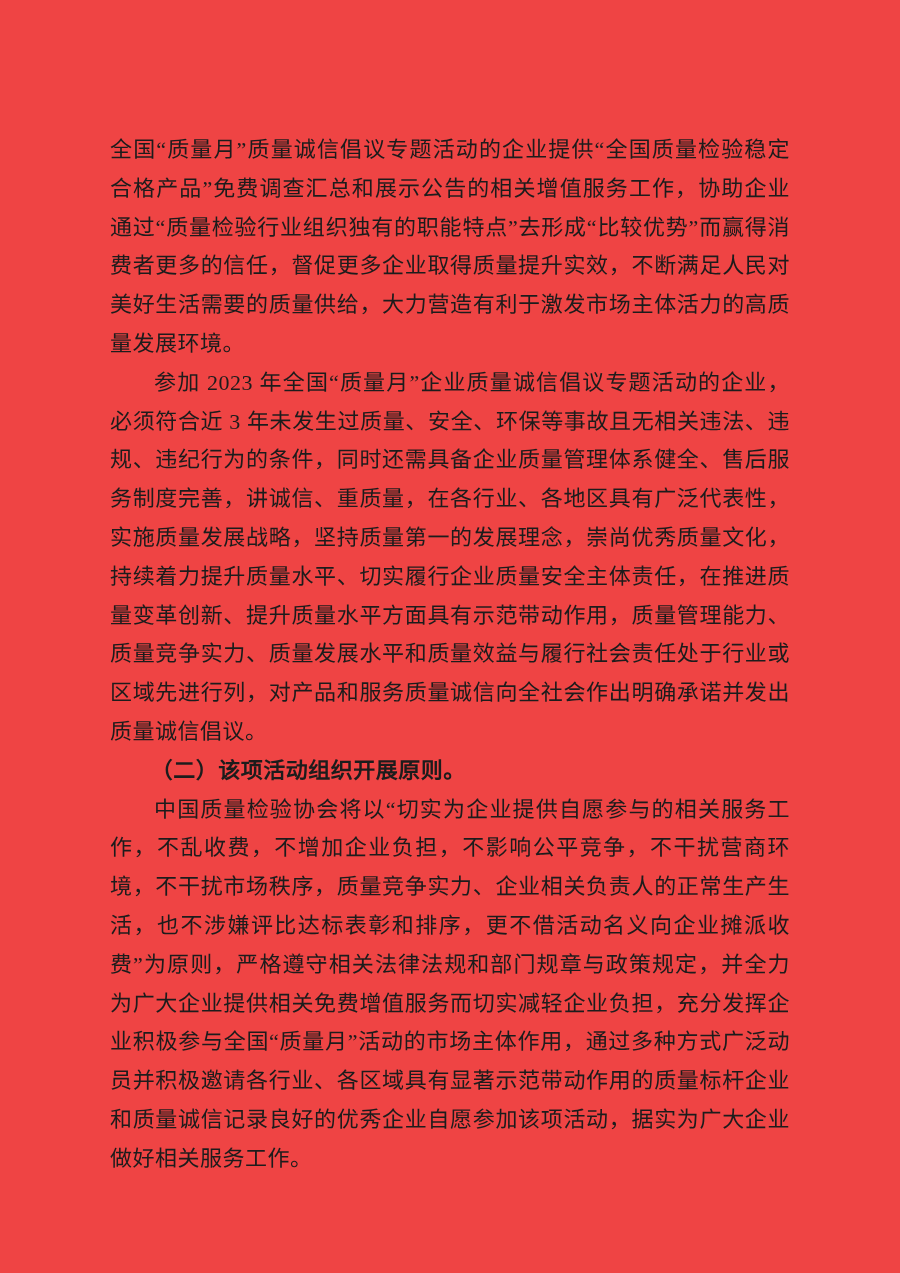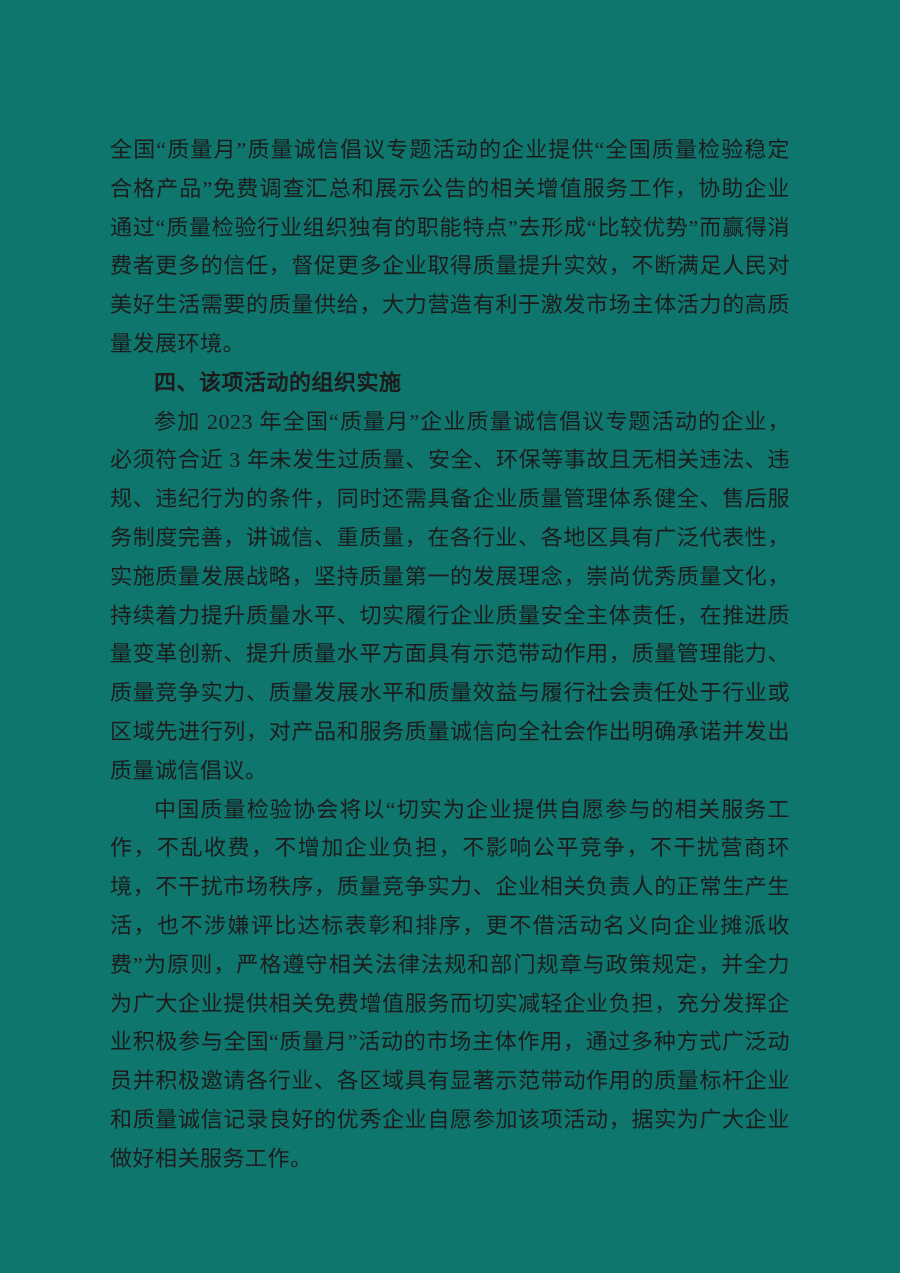--- a/index.html
+++ b/index.html
@@ -5,21 +5,21 @@
   html, body {
     margin: 0;
     padding: 0;
     background: #ffffff;
   }
   .page {
     position: relative;
     width: 900px;
     height: 1273px;
     margin: 0 auto;
-    background: #0f766e;
+    background: #ef4444;
     box-sizing: border-box;
     padding: 131px 110px 0 110px;
     overflow: hidden;
     color: #1c1c1c;
     font-family: "Liberation Serif", "DejaVu Serif", serif;
   }
   .content p {
     margin: 0;
     font-size: 22px;
     line-height: 38.8px;
@@ -44,18 +44,18 @@
     text-indent: 1.85em;
     letter-spacing: 1.5px;
   }
 </style>
 </head>
 <body>
 
 <div class="page">
   <div class="content">
     <p class="para no-indent">全国“质量月”质量诚信倡议专题活动的企业提供“全国质量检验稳定合格产品”免费调查汇总和展示公告的相关增值服务工作，协助企业通过“质量检验行业组织独有的职能特点”去形成“比较优势”而赢得消费者更多的信任，督促更多企业取得质量提升实效，不断满足人民对美好生活需要的质量供给，大力营造有利于激发市场主体活力的高质量发展环境。</p>
-    <p class="heading-section">四、该项活动的组织实施</p>
     <p class="para">参加 2023 年全国“质量月”企业质量诚信倡议专题活动的企业，必须符合近 3 年未发生过质量、安全、环保等事故且无相关违法、违规、违纪行为的条件，同时还需具备企业质量管理体系健全、售后服务制度完善，讲诚信、重质量，在各行业、各地区具有广泛代表性，实施质量发展战略，坚持质量第一的发展理念，崇尚优秀质量文化，持续着力提升质量水平、切实履行企业质量安全主体责任，在推进质量变革创新、提升质量水平方面具有示范带动作用，质量管理能力、质量竞争实力、质量发展水平和质量效益与履行社会责任处于行业或区域先进行列，对产品和服务质量诚信向全社会作出明确承诺并发出质量诚信倡议。</p>
+    <p class="heading-subsection">（二）该项活动组织开展原则。</p>
     <p class="para">中国质量检验协会将以“切实为企业提供自愿参与的相关服务工作，不乱收费，不增加企业负担，不影响公平竞争，不干扰营商环境，不干扰市场秩序，质量竞争实力、企业相关负责人的正常生产生活，也不涉嫌评比达标表彰和排序，更不借活动名义向企业摊派收费”为原则，严格遵守相关法律法规和部门规章与政策规定，并全力为广大企业提供相关免费增值服务而切实减轻企业负担，充分发挥企业积极参与全国“质量月”活动的市场主体作用，通过多种方式广泛动员并积极邀请各行业、各区域具有显著示范带动作用的质量标杆企业和质量诚信记录良好的优秀企业自愿参加该项活动，据实为广大企业做好相关服务工作。</p>
   </div>
 
 </div>
 
 </body></html>

